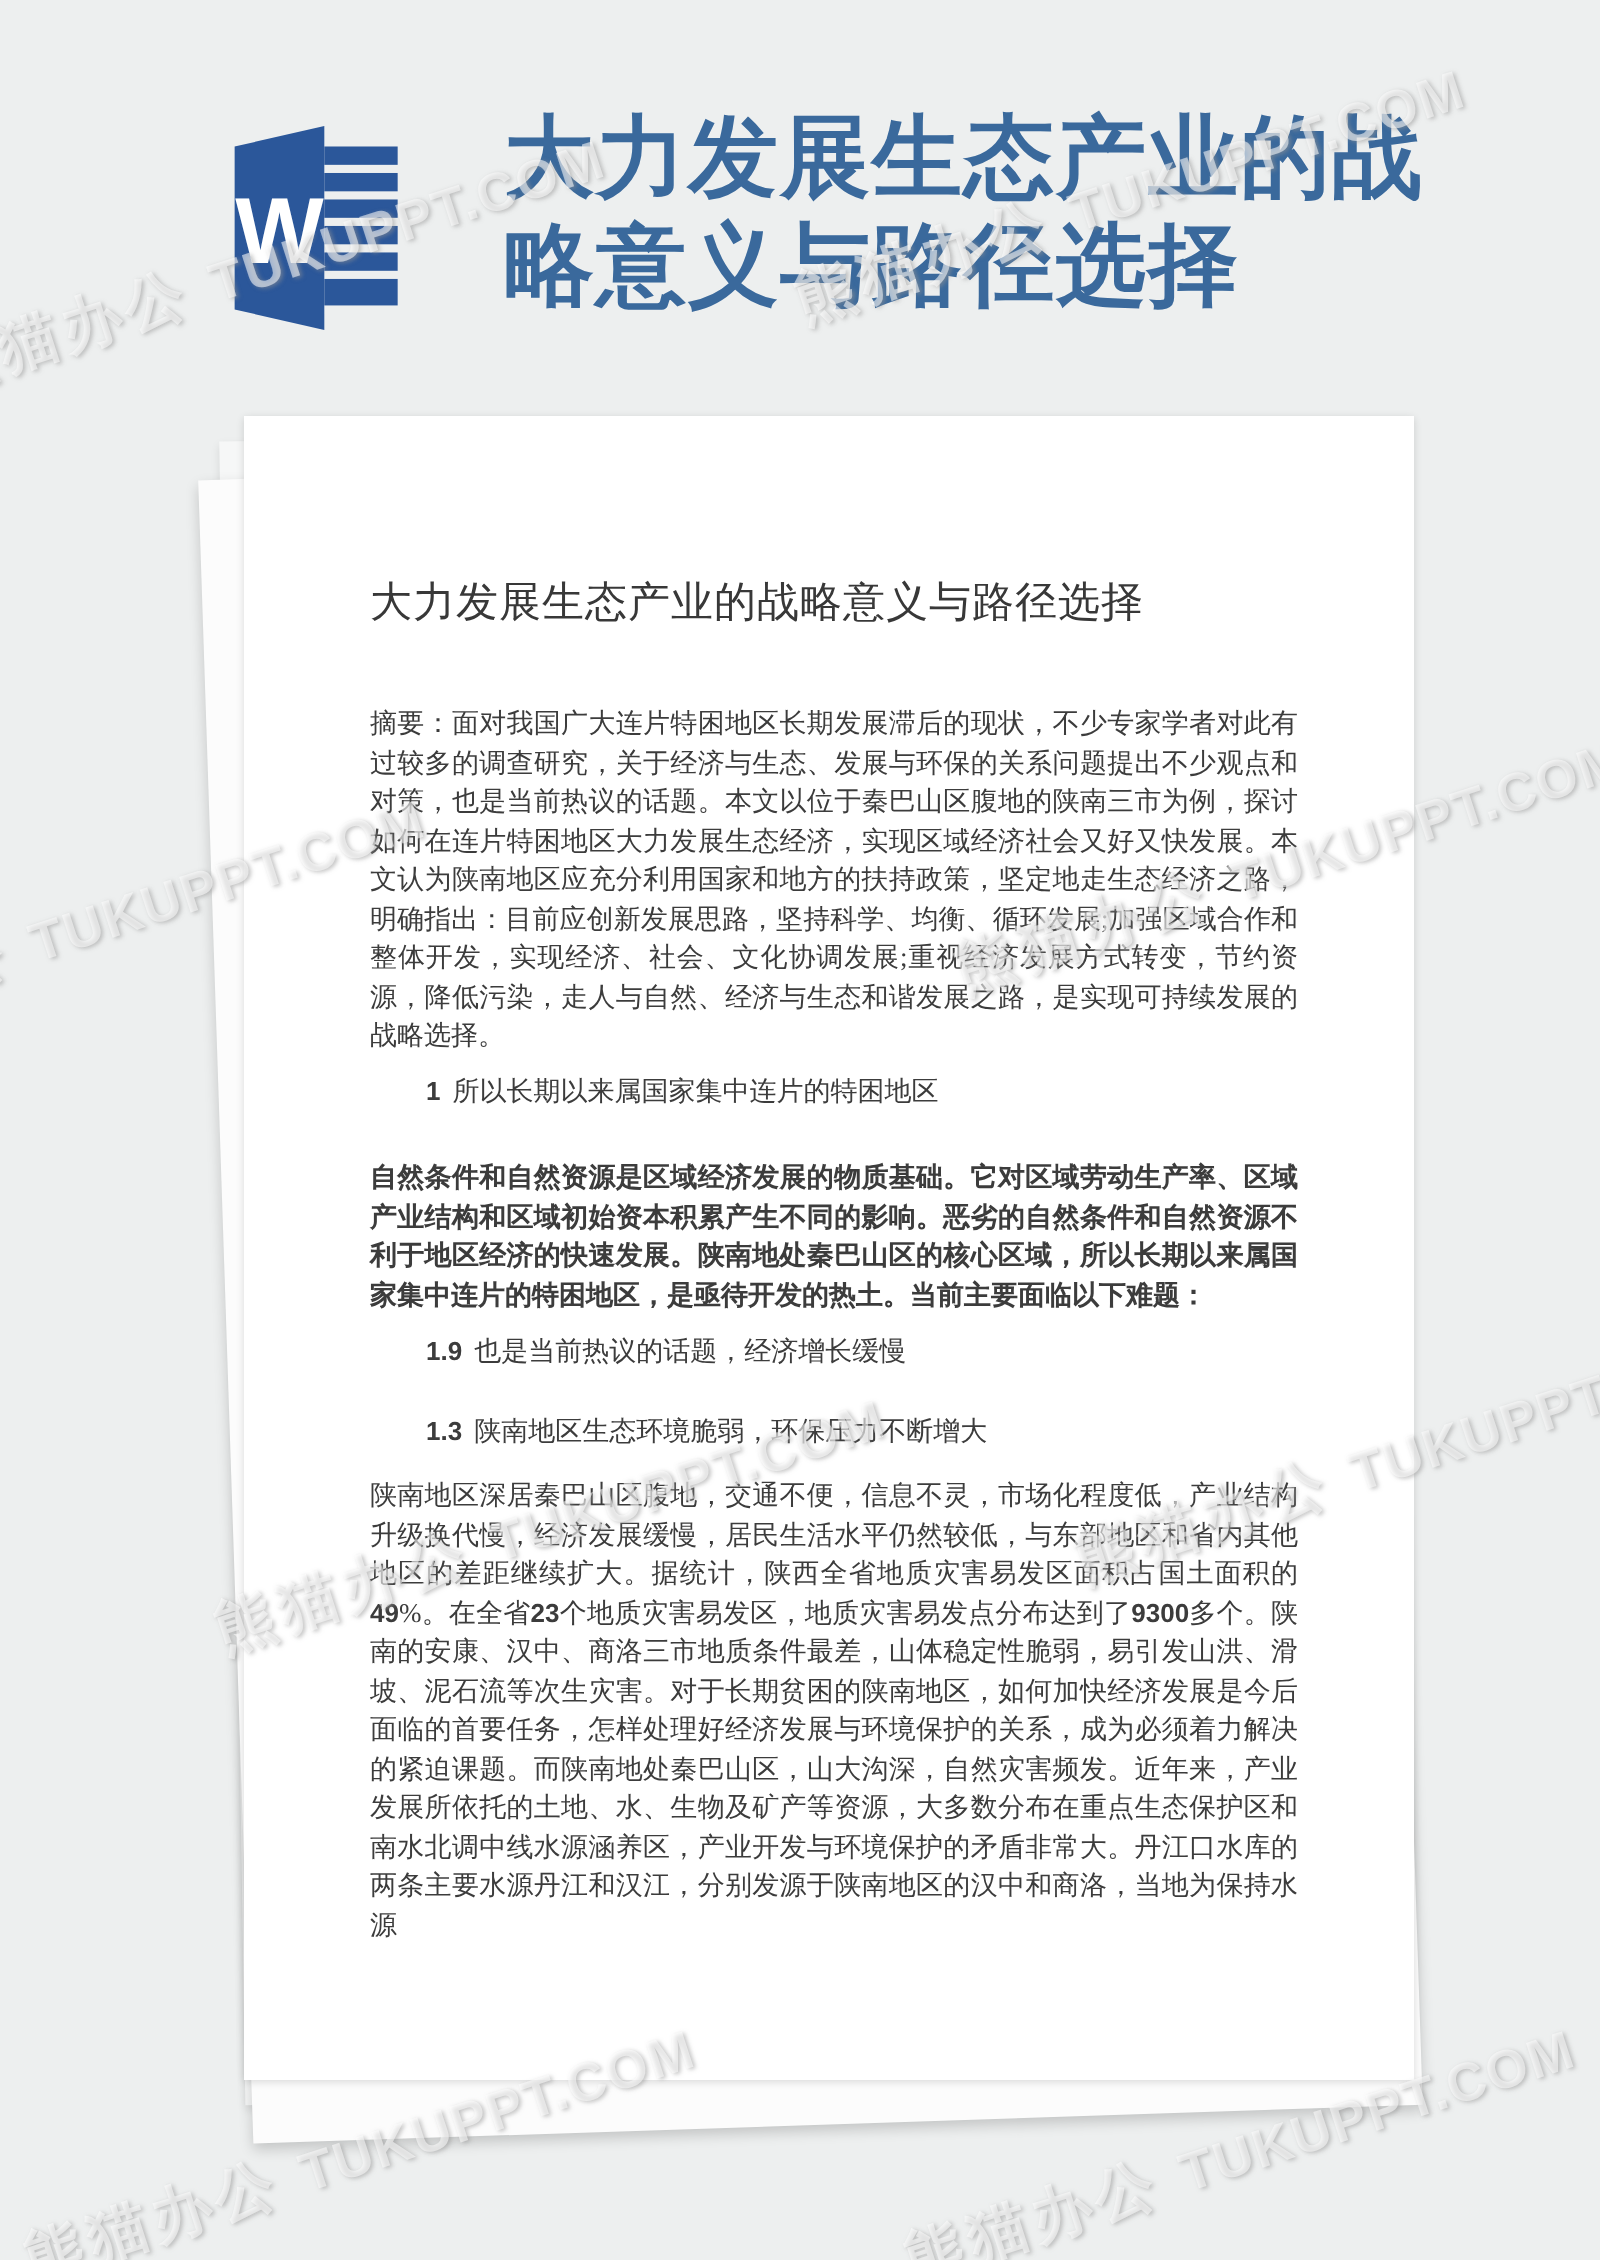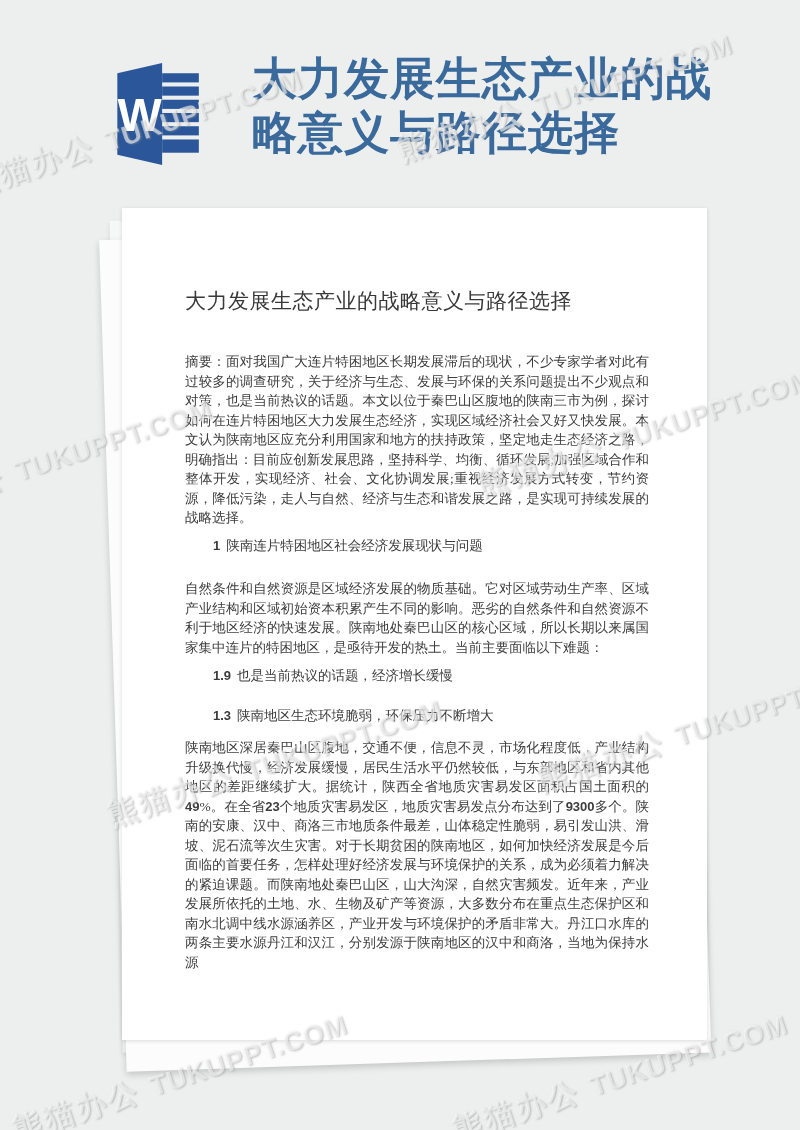--- a/index.html
+++ b/index.html
@@ -27,21 +27,21 @@
     color:#3c3c3c;font-size:13.5px;line-height:19.5px;text-align:justify;
   }
   .doc-title{
     margin:0 0 36px 0;font-size:21px;line-height:30px;font-weight:normal;
     color:#383838;letter-spacing:0.5px;
   }
   .para{margin:0;}
   .indent{margin:0;text-indent:28px;}
   .kw{margin-top:7px;}
   .sec{margin-top:8px;}
-  .p1{margin-top:24px;}
+  .p1{margin-top:24px;font-weight:bold;}
   .s11{margin-top:9px;}
   .s13{margin-top:20px;}
   .p2{margin-top:13px;}
   .n{font-family:"Liberation Sans","DejaVu Sans",sans-serif;font-weight:bold;font-size:13px;}
   .sec .n,.sub .n{margin-right:6px;}
   
   .wm-layer{position:absolute;left:0;top:0;width:800px;height:1130px;z-index:50;pointer-events:none;}
   .wm{
     position:absolute;transform:rotate(-18deg);white-space:nowrap;font-weight:bold;
     color:rgba(255,255,255,0.55);
@@ -72,21 +72,21 @@
   <h1 class="hdr-title">大力发展生态产业的战略意义与路径选择</h1>
 </div>
 
 <div>
   <div class="sheet back2"></div>
   <div class="sheet back1"></div>
   <div class="sheet mainsheet">
     <div class="doc">
       <h2 class="doc-title">大力发展生态产业的战略意义与路径选择</h2>
       <p class="para">摘要：面对我国广大连片特困地区长期发展滞后的现状，不少专家学者对此有过较多的调查研究，关于经济与生态、发展与环保的关系问题提出不少观点和对策，也是当前热议的话题。本文以位于秦巴山区腹地的陕南三市为例，探讨如何在连片特困地区大力发展生态经济，实现区域经济社会又好又快发展。本文认为陕南地区应充分利用国家和地方的扶持政策，坚定地走生态经济之路，明确指出：目前应创新发展思路，坚持科学、均衡、循环发展;加强区域合作和整体开发，实现经济、社会、文化协调发展;重视经济发展方式转变，节约资源，降低污染，走人与自然、经济与生态和谐发展之路，是实现可持续发展的战略选择。</p>
-      <p class="indent sec"><b class="n">1</b><span>陕南连片特困地区社会经济发展现状与问题</span></p>
+      <p class="indent sec"><b class="n">1</b><span>所以长期以来属国家集中连片的特困地区</span></p>
       <p class="para p1">自然条件和自然资源是区域经济发展的物质基础。它对区域劳动生产率、区域产业结构和区域初始资本积累产生不同的影响。恶劣的自然条件和自然资源不利于地区经济的快速发展。陕南地处秦巴山区的核心区域，所以长期以来属国家集中连片的特困地区，是亟待开发的热土。当前主要面临以下难题：</p>
       <p class="indent sub s11"><b class="n">1.9</b><span>也是当前热议的话题，经济增长缓慢</span></p>
       <p class="indent sub s13"><b class="n">1.3</b><span>陕南地区生态环境脆弱，环保压力不断增大</span></p>
       <p class="para p2"><span>陕南地区深居秦巴山区腹地，交通不便，信息不灵，市场化程度低，产业结构升级换代慢，经济发展缓慢，居民生活水平仍然较低，与东部地区和省内其他地区的差距继续扩大。据统计，陕西全省地质灾害易发区面积占国土面积的</span><b class="n">49</b><span>%。在全省</span><b class="n">23</b><span>个地质灾害易发区，地质灾害易发点分布达到了</span><b class="n">9300</b><span>多个。陕南的安康、汉中、商洛三市地质条件最差，山体稳定性脆弱，易引发山洪、滑坡、泥石流等次生灾害。对于长期贫困的陕南地区，如何加快经济发展是今后面临的首要任务，怎样处理好经济发展与环境保护的关系，成为必须着力解决的紧迫课题。而陕南地处秦巴山区，山大沟深，自然灾害频发。近年来，产业发展所依托的土地、水、生物及矿产等资源，大多数分布在重点生态保护区和南水北调中线水源涵养区，产业开发与环境保护的矛盾非常大。丹江口水库的两条主要水源丹江和汉江，分别发源于陕南地区的汉中和商洛，当地为保持水源</span></p>
     </div>
   </div>
 </div>
 
 <div class="wm-layer">
   <div class="wm" style="left:-40px;top:112px"><span class="wm-cjk">熊猫办公</span><span class="wm-latin">TUKUPPT.COM</span></div>

